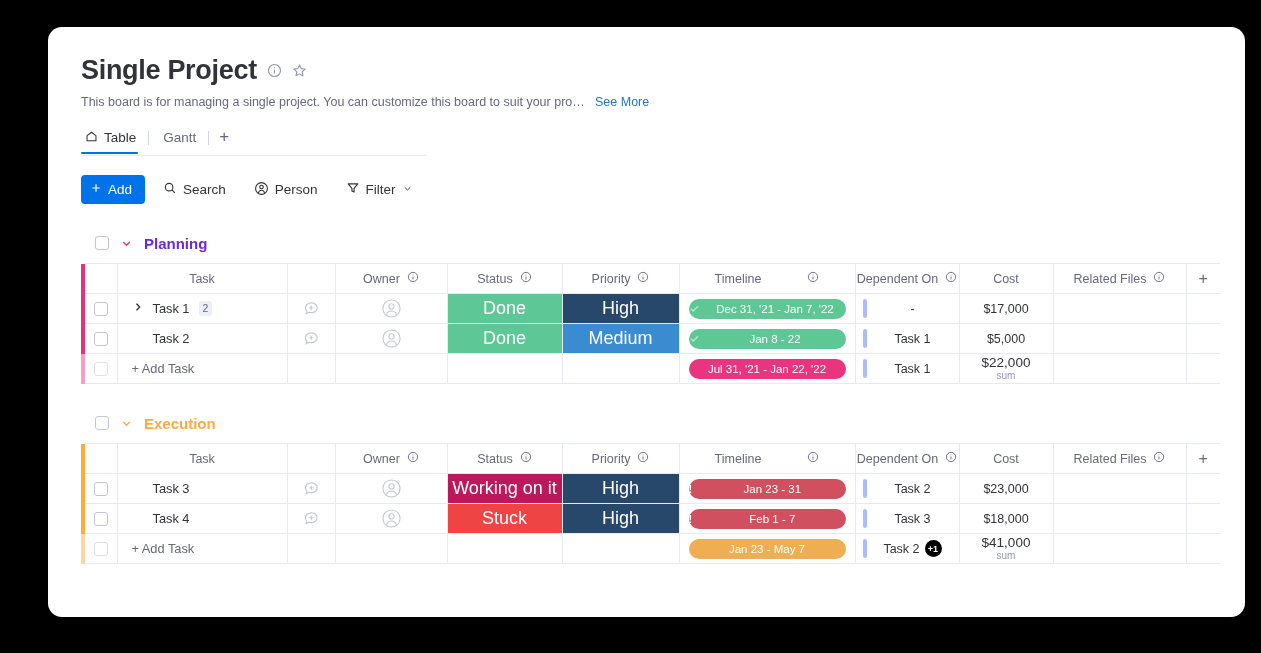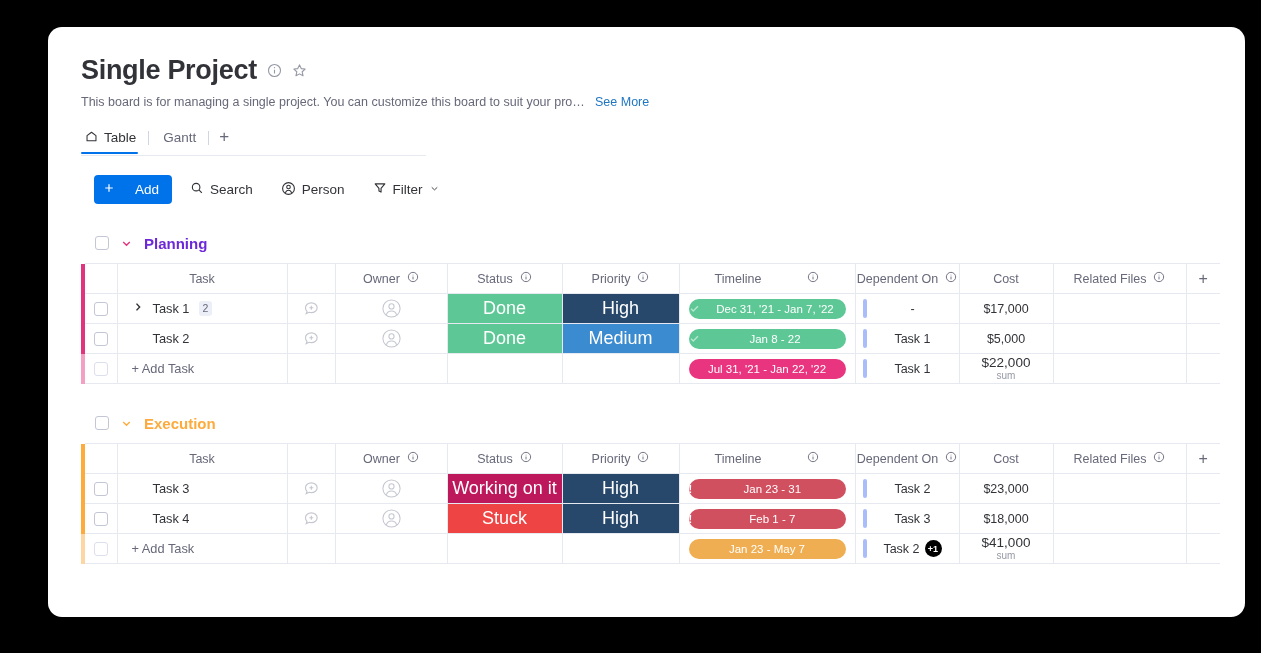--- a/index.html
+++ b/index.html
@@ -123,25 +123,24 @@
   }
   .add-btn {
     background: #0073ea;
     color: #ffffff;
     font-size: 13.5px;
     border-radius: 4px;
     height: 29px;
     padding: 0 13px 0 9px;
     display: inline-flex;
     align-items: center;
-    gap: 20px;
+    gap: 6px;
     cursor: pointer;
     border: none;
     font-family: inherit;
-    margin-left: 13px;
   }
   .tool {
     display: inline-flex;
     align-items: center;
     gap: 6px;
     font-size: 13.5px;
     color: #323338;
     padding: 0 10px;
     height: 29px;
     border-radius: 4px;

